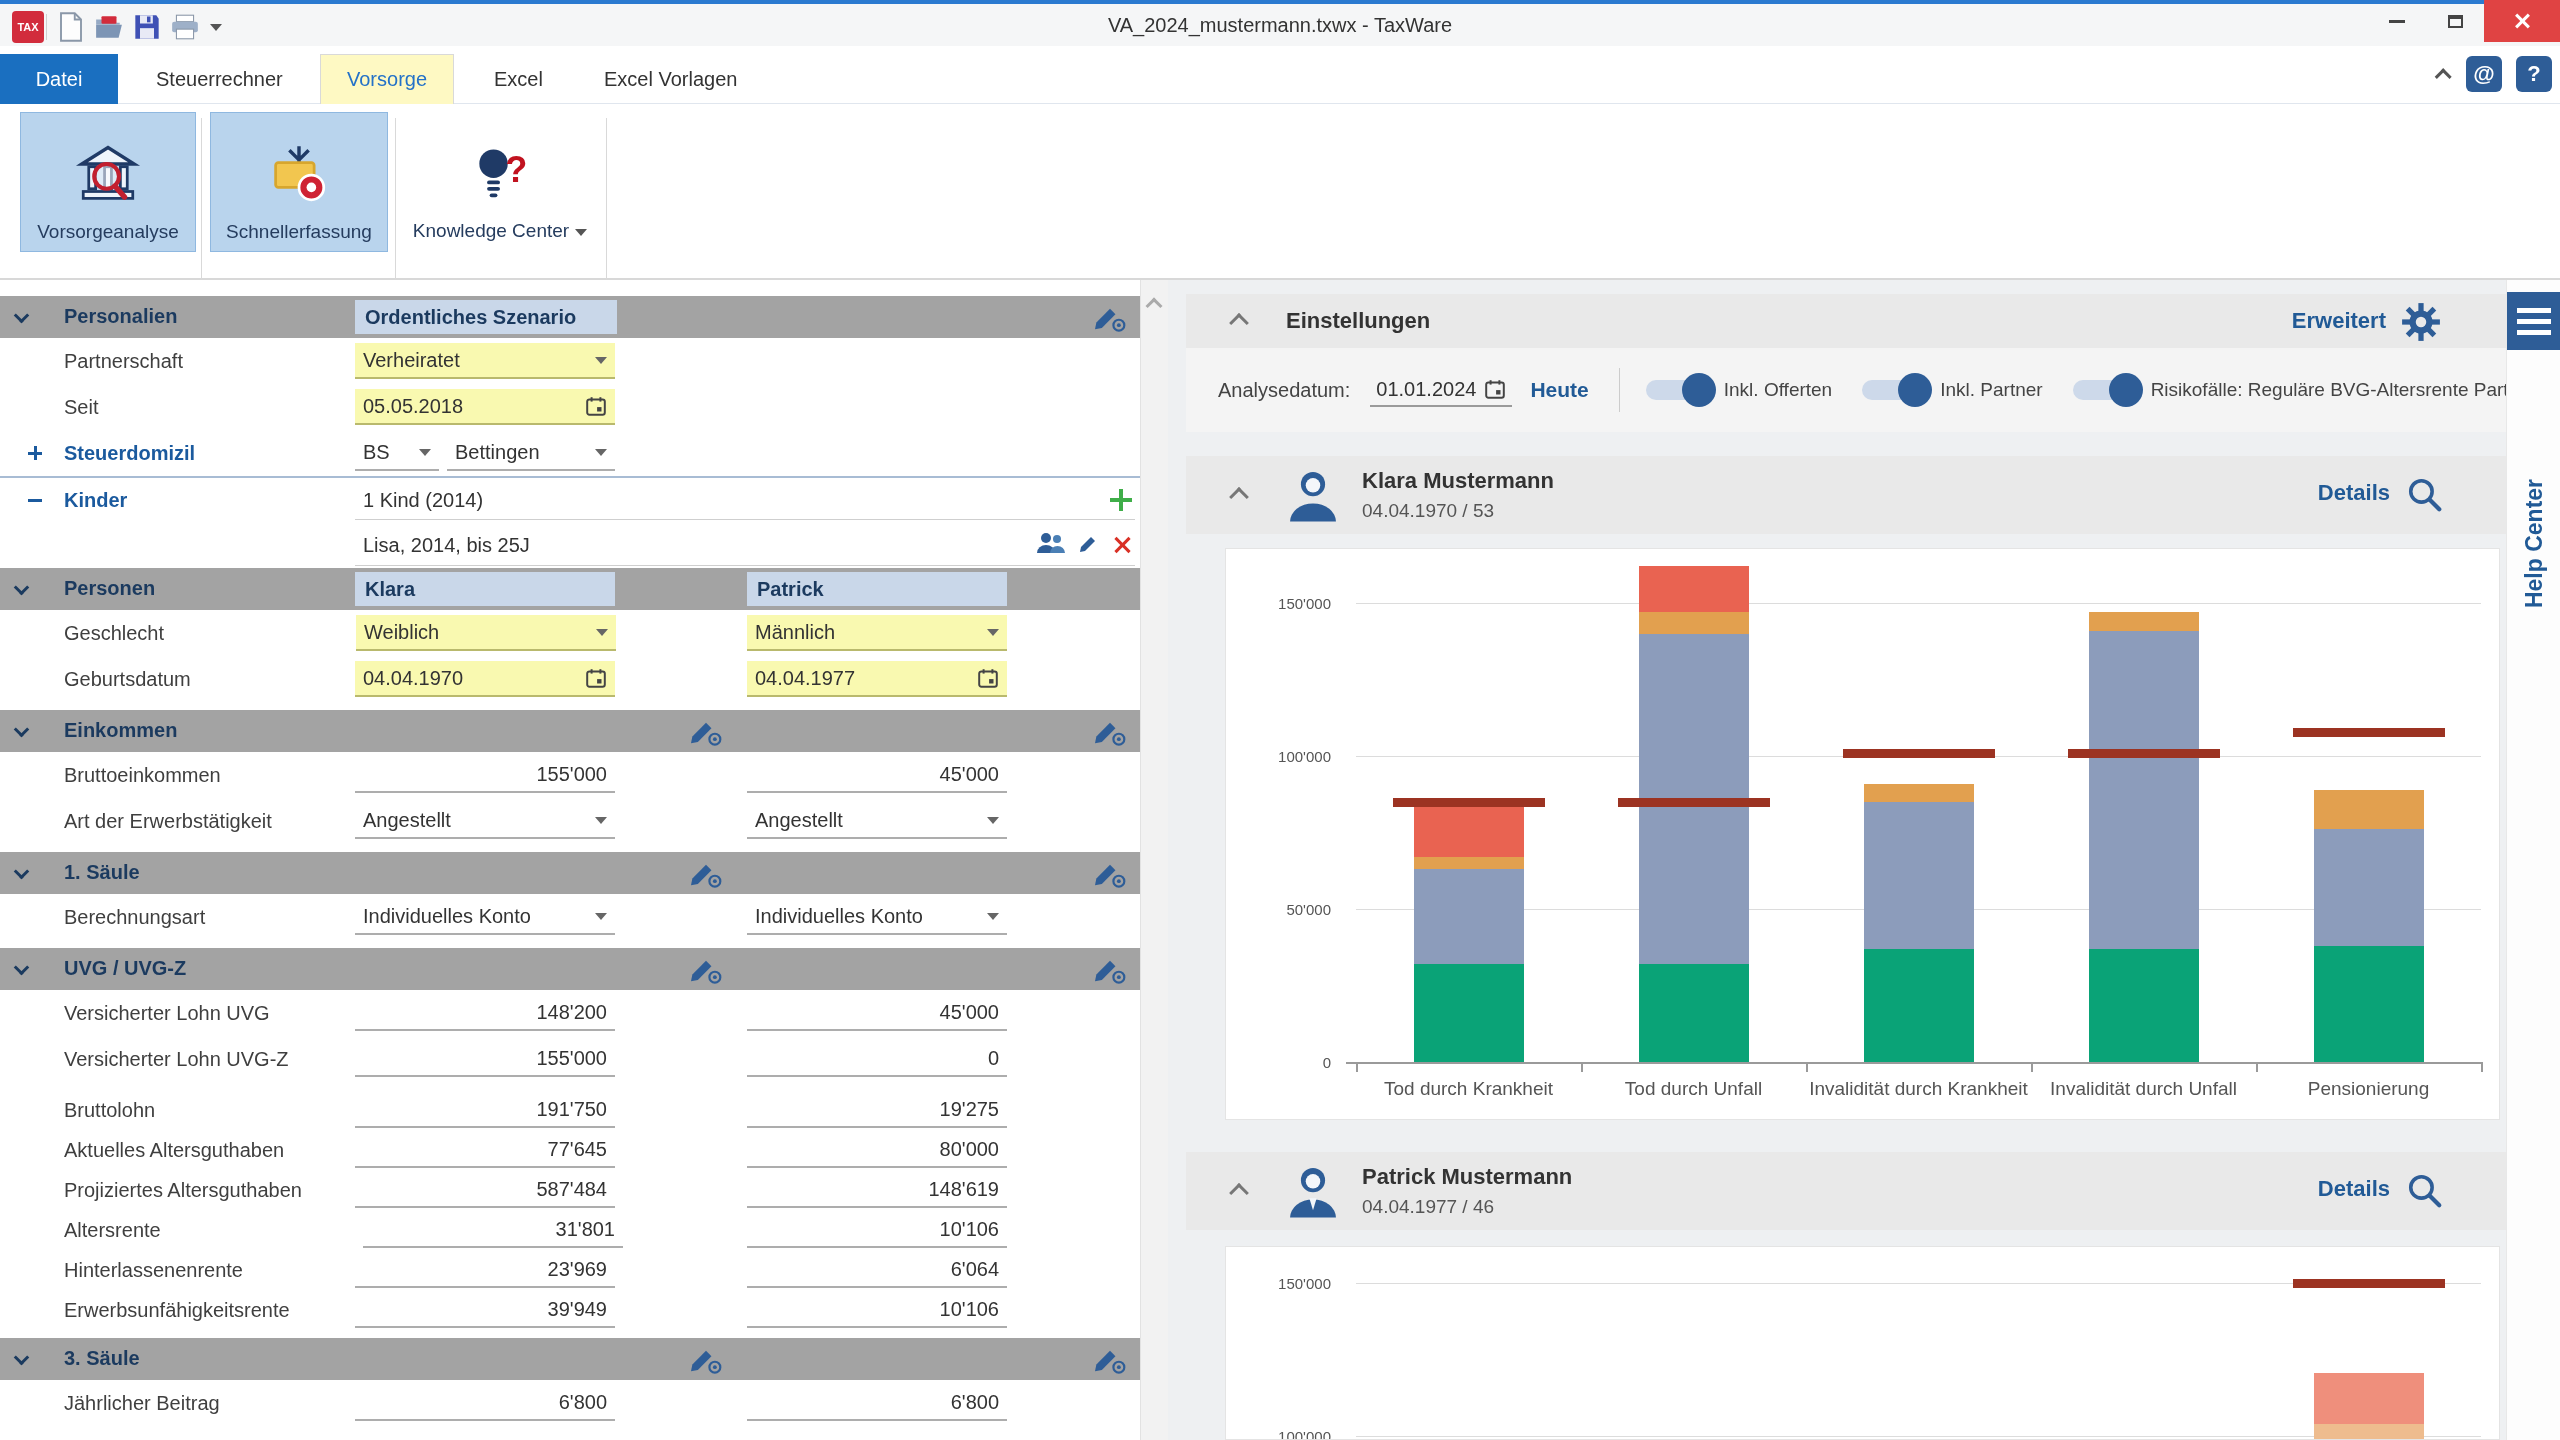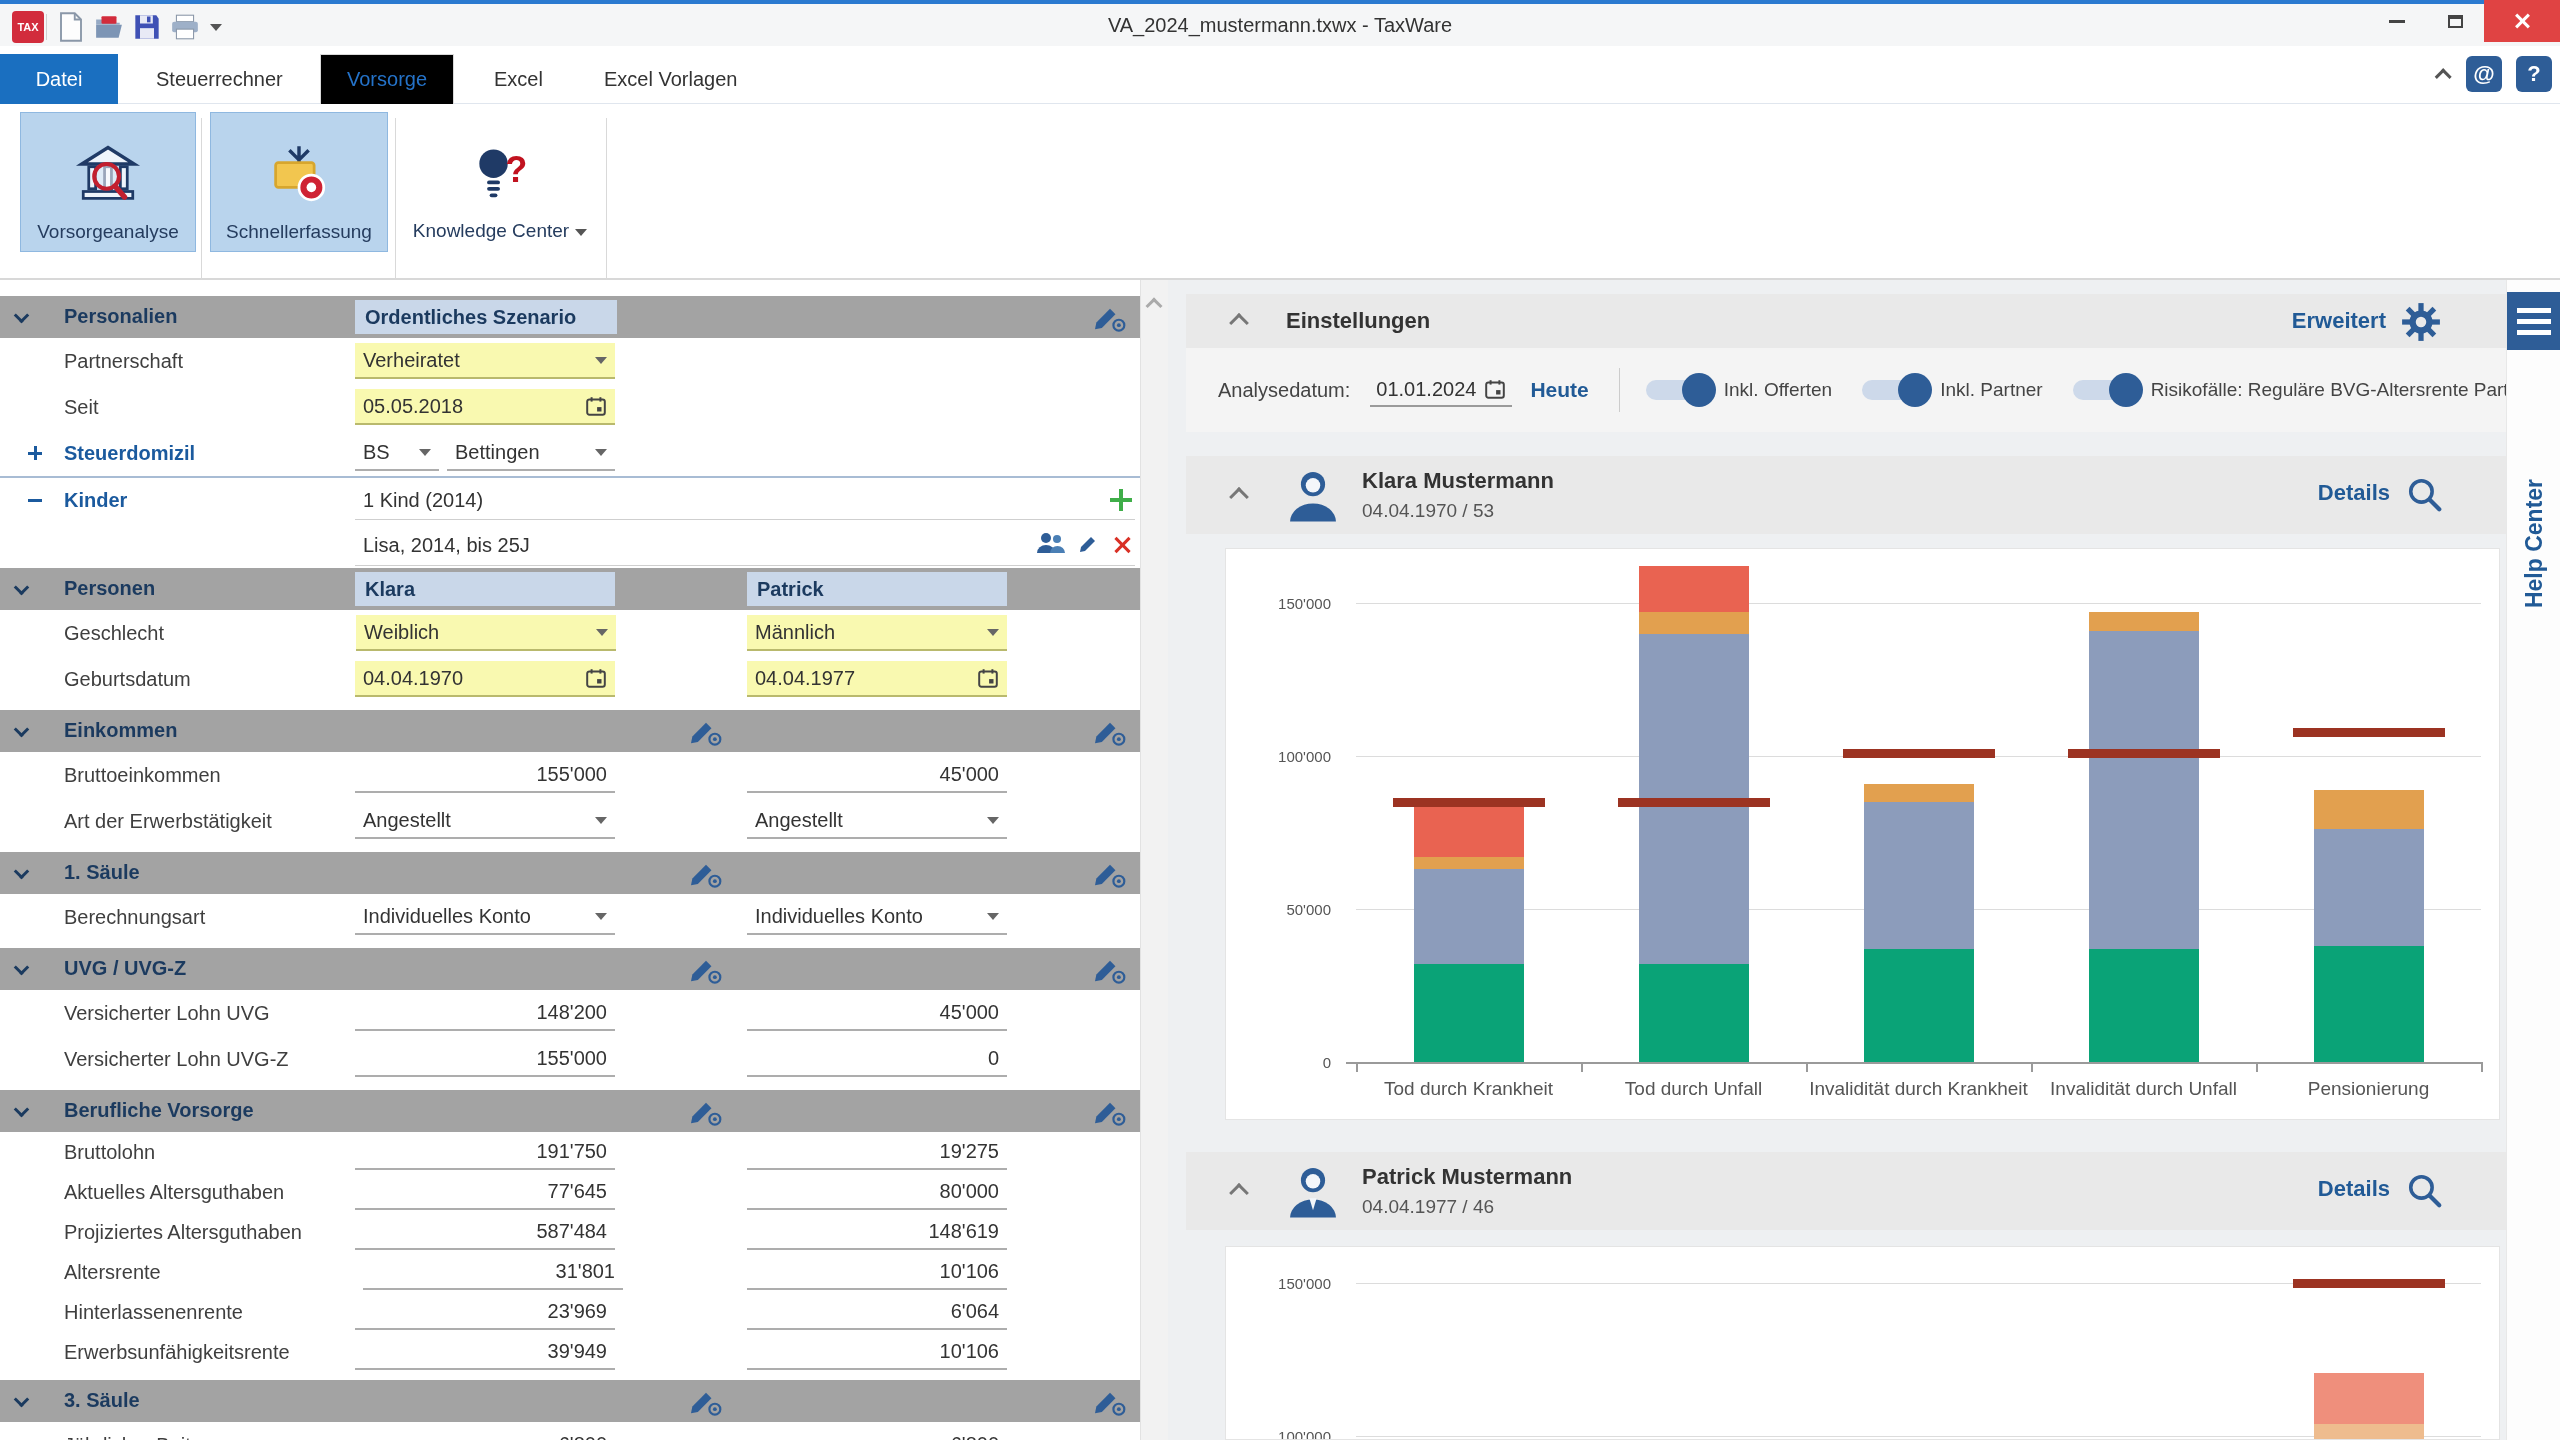--- a/index.html
+++ b/index.html
@@ -28,21 +28,21 @@
     width:3px; height:18px; background:#fff; }
   .x-glyph::before{ transform:rotate(45deg);} .x-glyph::after{ transform:rotate(-45deg);}
 
   
   #tabrow { position:absolute; left:0; top:46px; width:2560px; height:58px; background:#fff;
     border-bottom:1px solid #e0e6ee; }
   .tab-file { position:absolute; left:0; top:8px; width:118px; height:50px; background:#1a6fc0;
     color:#fff; font-size:20px; display:flex; align-items:center; justify-content:center; cursor:pointer; }
   .tab { position:absolute; top:8px; height:50px; padding:0 26px; font-size:20px; color:#333;
     display:flex; align-items:center; cursor:pointer; background:transparent; }
-  .tab.active { background:#000000; color:#2472c8; border:1px solid #d9d9d9; border-bottom:none; }
+  .tab.active { background:#fef9c3; color:#2472c8; border:1px solid #d9d9d9; border-bottom:none; }
   .tabrow-right { position:absolute; right:8px; top:10px; display:flex; align-items:center; gap:14px; }
   .chev-up-sm { width:12px; height:12px; border-left:3px solid #555; border-top:3px solid #555;
     transform:rotate(45deg) translateY(4px); cursor:pointer; }
   .sq-btn { width:36px; height:36px; background:#2e5d97; border-radius:6px; color:#fff;
     display:flex; align-items:center; justify-content:center; font-size:22px; font-weight:bold; cursor:pointer; }
   .at-btn::before{ content:"@"; } .help-btn::before{ content:"?"; }
 
   
   #ribbon { position:absolute; left:0; top:104px; width:2560px; height:176px; background:#fff;
     border-bottom:2px solid #d8d8d8; }
@@ -460,34 +460,20 @@
     <div class="frow" style="height: 46px;">
       <span class="frow-label">Versicherter Lohn UVG-Z</span>
       <div class="field num" style="left: 355px; width: 260px;">
         <span>155'000</span>
       </div>
       <div class="field num" style="left: 747px; width: 260px;">
         <span>0</span>
       </div>
     </div>
     <div class="sec-gap"></div>
-    <div class="sec-head">
-      <div class="chev"></div>
-      <span class="sec-title">Berufliche Vorsorge</span>
-      <div class="pencil" style="left: 688px;"><svg width="36" height="30" viewBox="0 0 26 22">
-          <path d="M3 15 L13 5 L17 9 L7 19 L2 20 Z" fill="#2e5d97"></path>
-          <circle cx="19.5" cy="17" r="4" fill="none" stroke="#2e5d97" stroke-width="1.6"></circle>
-          <circle cx="19.5" cy="17" r="1.4" fill="#2e5d97"></circle>
-        </svg></div>
-      <div class="pencil" style="left: 1092px;"><svg width="36" height="30" viewBox="0 0 26 22">
-          <path d="M3 15 L13 5 L17 9 L7 19 L2 20 Z" fill="#2e5d97"></path>
-          <circle cx="19.5" cy="17" r="4" fill="none" stroke="#2e5d97" stroke-width="1.6"></circle>
-          <circle cx="19.5" cy="17" r="1.4" fill="#2e5d97"></circle>
-        </svg></div>
-    </div>
     <div class="frow" style="height: 40px;">
       <span class="frow-label">Bruttolohn</span>
       <div class="field num" style="left: 355px; width: 260px;">
         <span>191'750</span>
       </div>
       <div class="field num" style="left: 747px; width: 260px;">
         <span>19'275</span>
       </div>
     </div>
     <div class="frow" style="height: 40px;">

